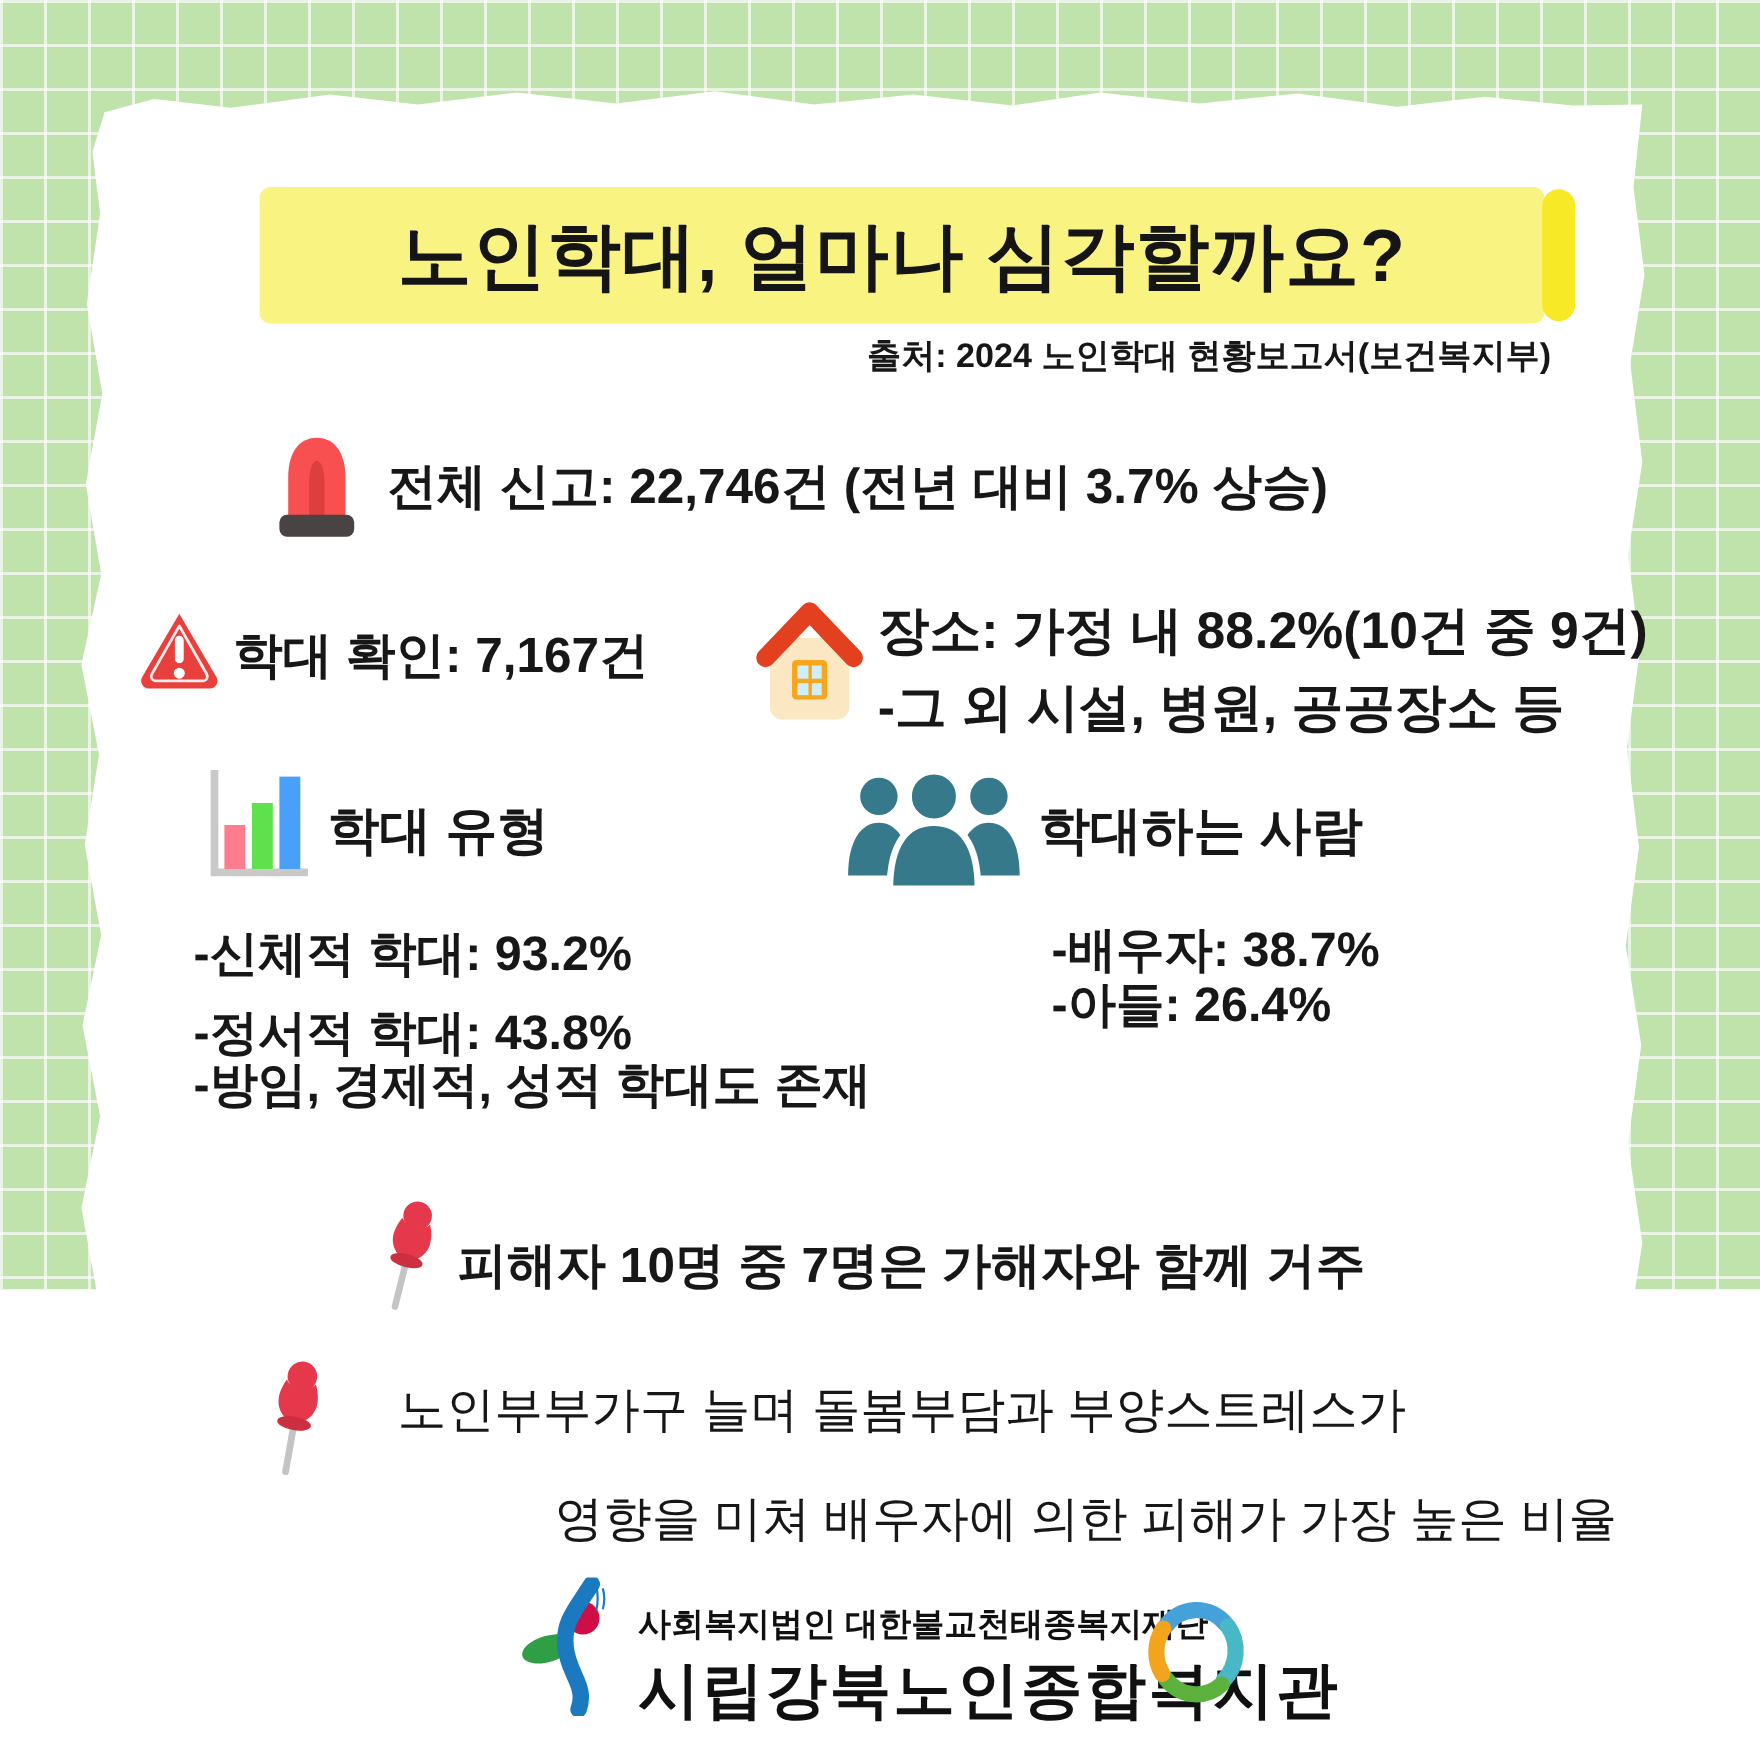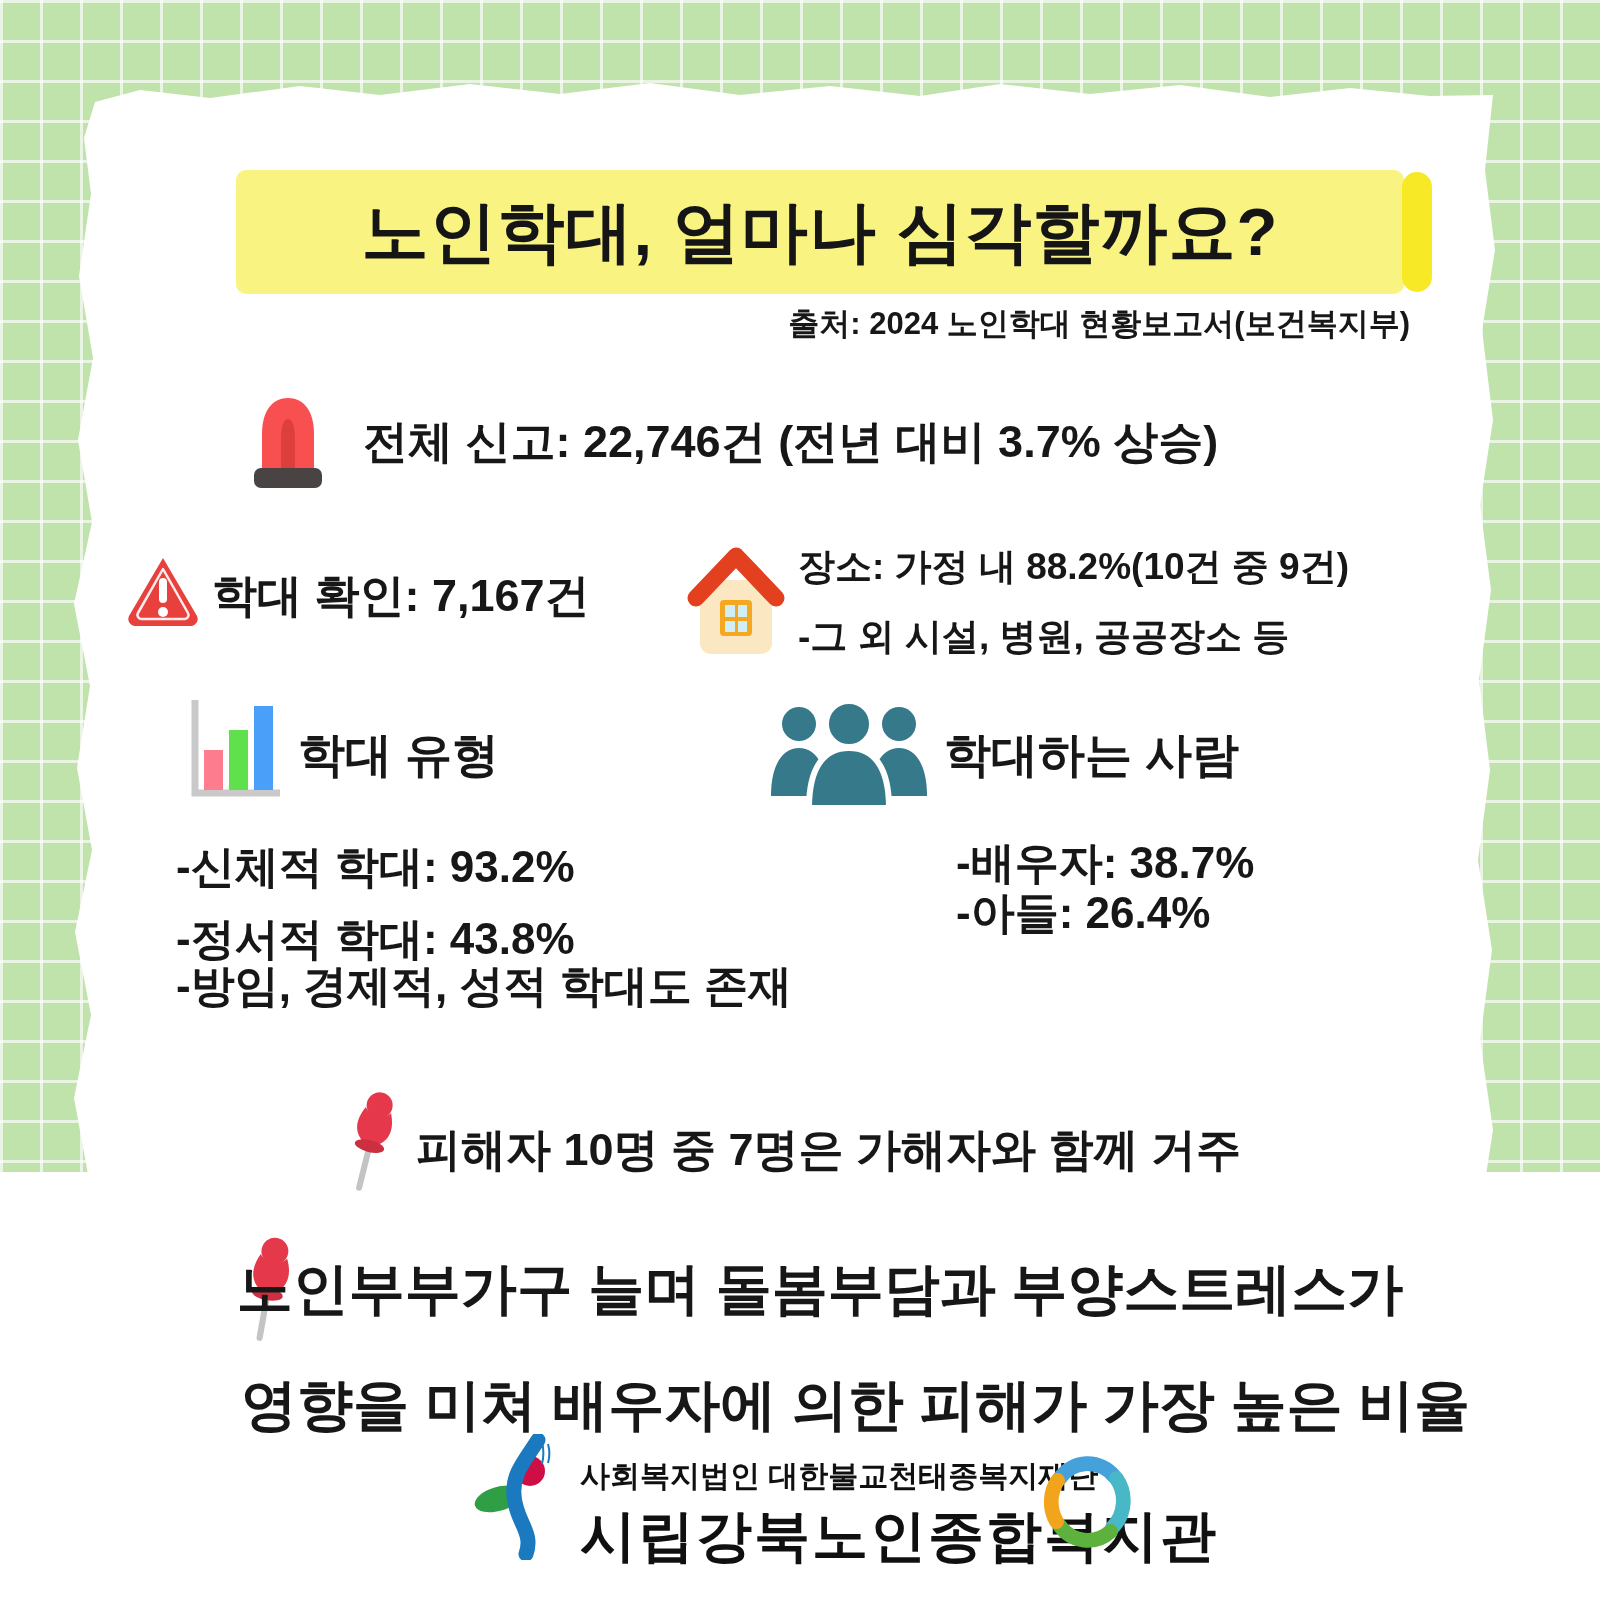--- a/index.html
+++ b/index.html
@@ -30,26 +30,26 @@
   }
   .title-text{
     position:absolute;left:236px;top:170px;width:1168px;height:124px;
     display:flex;align-items:center;justify-content:center;
     font-size:67px;font-weight:900;letter-spacing:1px;color:#151515;
     white-space:nowrap;
   }
   .source{position:absolute;right:190px;top:303px;font-size:31px;}
 
   .row-text-xl{font-size:45px;}
-  .row-text-l{font-size:37px;}
+  .row-text-l{font-size:47px;}
   .heading{font-size:47px;}
   .item{font-size:44px;font-weight:700;}
   .pin-text{font-size:45px;}
   .pin2-wrap{position:absolute;left:170px;top:1252px;width:1300px;text-align:center;}
-  .pin2-line{font-size:56px;font-weight:700;color:#171717;white-space:nowrap;}
+  .pin2-line{font-size:44px;font-weight:400;color:#171717;white-space:nowrap;}
   .pin2-line + .pin2-line{margin-top:40px;text-align:right;}
 
   .footer-small{font-size:30px;font-weight:700;color:#101010;}
   .footer-large{font-size:56px;font-weight:800;color:#101010;letter-spacing:2px;margin-top:2px;}
 </style>
 </head>
 <body>
 
 <div class="canvas">
 
@@ -71,21 +71,21 @@
   <div class="title-strip"></div>
   <div class="title-text">노인학대, 얼마나 심각할까요?</div>
 
   <div class="abs txt source">출처: 2024 노인학대 현황보고서(보건복지부)</div>
 
   <svg class="abs" style="left:248px;top:392px;" width="80" height="98" viewBox="0 0 80 98">
     <path d="M14,78 V42 C14,18 25,6 40,6 C55,6 66,18 66,42 V78 Z" fill="#f85050"></path>
     <path d="M33,78 V48 C33,34 36,27 40,27 C44,27 47,34 47,48 V78 Z" fill="#dd3e3e"></path>
     <rect x="6" y="76" width="68" height="20" rx="7" fill="#4a4343"></rect>
   </svg>
-  <div class="abs txt row-text-xl" style="left:352px;top:412px;margin-left:11px;">전체 신고: 22,746건 (전년 대비 3.7% 상승)</div>
+  <div class="abs txt row-text-xl" style="left:352px;top:412px;">전체 신고: 22,746건 (전년 대비 3.7% 상승)</div>
 
   <svg class="abs" style="left:124px;top:554px;" width="78" height="74" viewBox="0 0 78 74">
     <path d="M39,4 L73,62 A7,7 0 0 1 67,72 H11 A7,7 0 0 1 5,62 Z" fill="#e8403d"></path>
     <path d="M39,15 L64,59 A4,4 0 0 1 61,65 H17 A4,4 0 0 1 14,59 Z" fill="none" stroke="#ffffff" stroke-width="2.5" stroke-linejoin="round" opacity="0.9"></path>
     <rect x="35" y="24" width="8" height="25" rx="4" fill="#ffffff"></rect>
     <circle cx="39" cy="58" r="5" fill="#ffffff"></circle>
   </svg>
   <div class="abs txt row-text-xl" style="left:212px;top:566px;">학대 확인: 7,167건</div>
 
   <svg class="abs" style="left:684px;top:532px;" width="104" height="128" viewBox="0 0 104 128">

